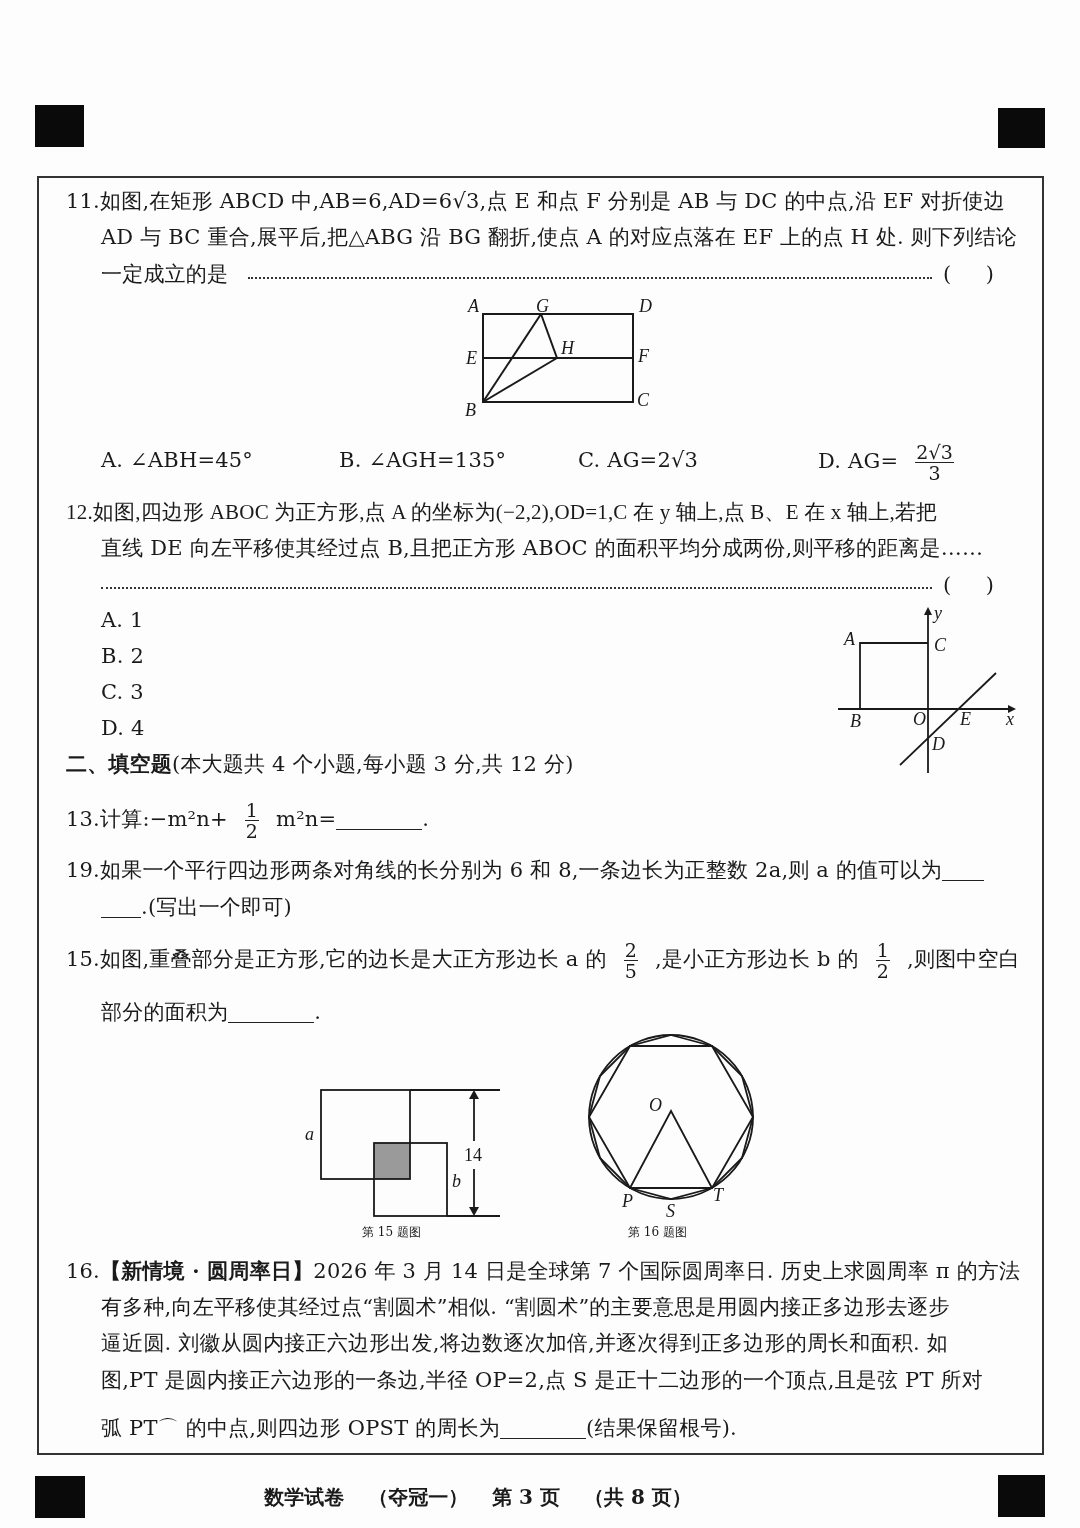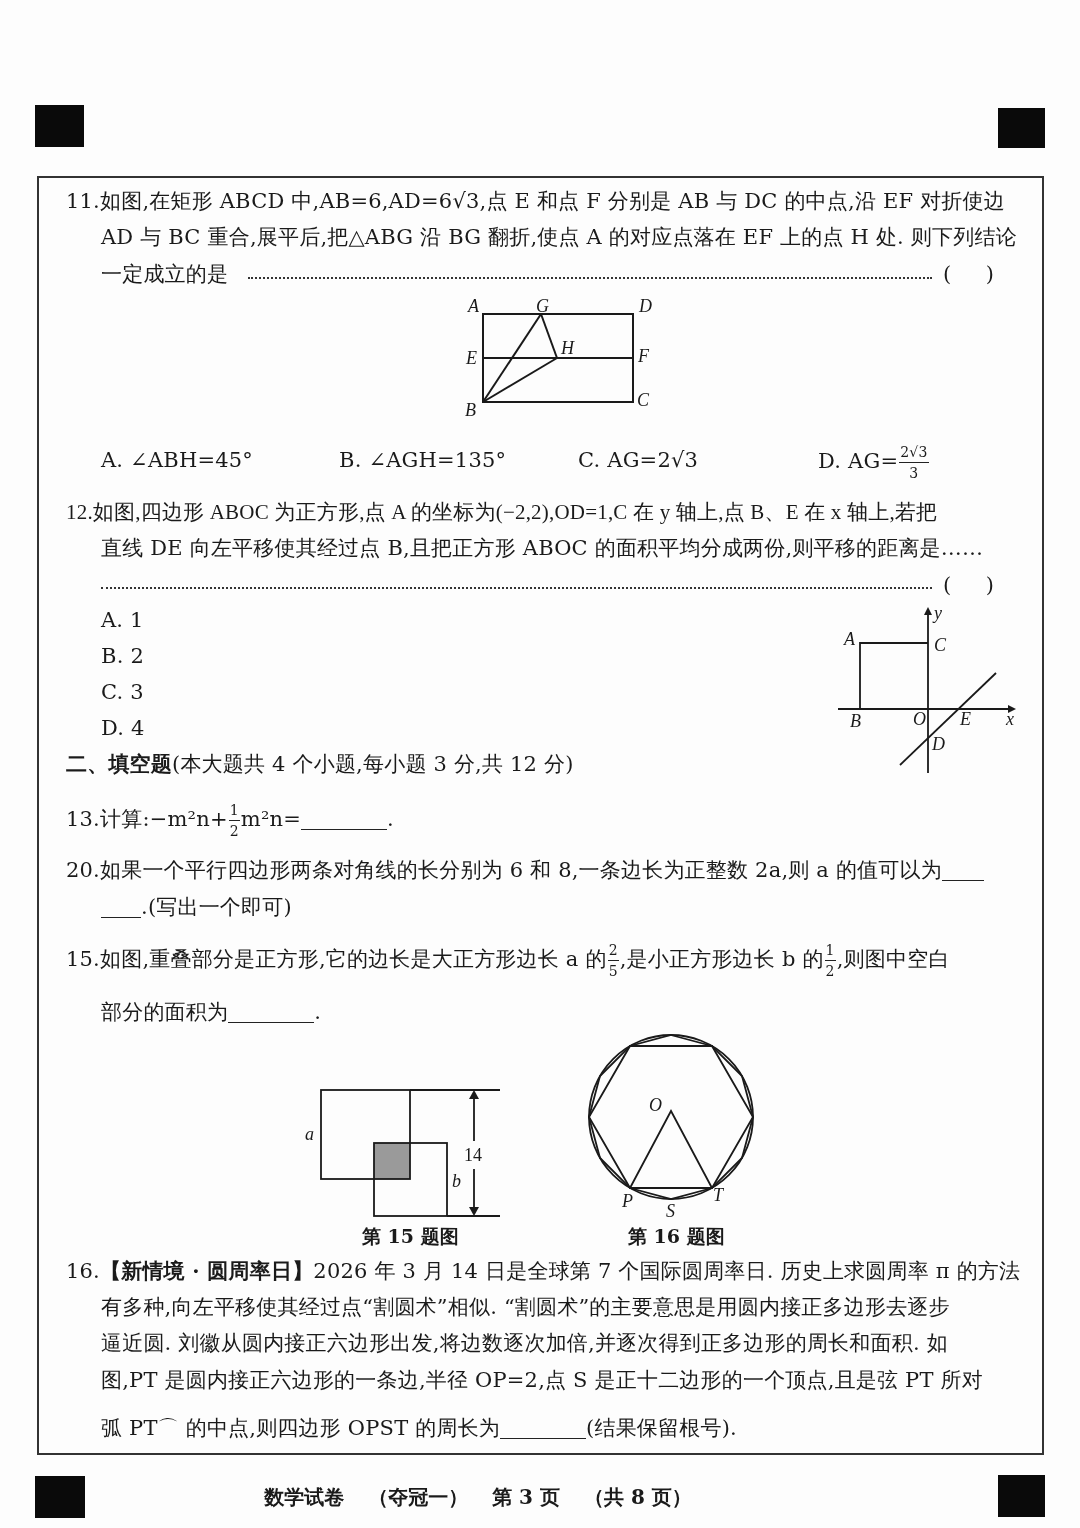--- a/index.html
+++ b/index.html
@@ -11,26 +11,26 @@
   .mark { position:absolute; background:#0a0a0a; }
   .frame {
     position:absolute; left:37px; top:176px; width:1007px; height:1279px;
     border:2px solid #333; box-sizing:border-box;
   }
   .txt { position:absolute; font-size:21px; line-height:36px; white-space:nowrap; letter-spacing:0.2px; }
   .bold { font-weight:bold; }
   .dots { position:absolute; border-bottom:2px dotted #333; height:0; }
   .paren { position:absolute; font-size:21px; line-height:36px; }
   .blank { display:inline-block; border-bottom:1.5px solid #222; height:22px; vertical-align:-4px; }
-  .frac { display:inline-block; vertical-align:middle; text-align:center; line-height:20px; font-size:14px; margin:0 1px; }
+  .frac { display:inline-block; vertical-align:middle; text-align:center; line-height:20px; font-size:19px; margin:0 17px; }
   .frac .n { display:block; border-bottom:1.3px solid #222; padding:0 1px; }
   .frac .d { display:block; }
   svg { position:absolute; overflow:visible; }
   svg text { font-family:"Liberation Serif","DejaVu Serif",serif; font-size:18px; font-style:italic; fill:#1a1a1a; }
-  .cap { position:absolute; font-size:19px; font-weight:bold; }
+  .cap { position:absolute; font-size:12px; font-weight:normal; }
   .footer { position:absolute; top:1484px; left:0; width:956px; text-align:center; font-size:20px; font-weight:bold; }
   .footer span { margin:0 12px; }
 </style>
 </head>
 <body>
 
 <div class="mark" style="left:35px;top:105px;width:49px;height:42px;"></div>
 <div class="mark" style="left:998px;top:108px;width:47px;height:40px;"></div>
 <div class="mark" style="left:35px;top:1476px;width:50px;height:42px;"></div>
 <div class="mark" style="left:998px;top:1475px;width:47px;height:42px;"></div>
@@ -103,21 +103,21 @@
 
 <div class="txt" style="left:66px;top:746px;">
   <span class="bold">二、填空题</span><span>(本大题共 4 个小题,每小题 3 分,共 12 分)</span>
 </div>
 
 <div class="txt" style="left:66px;top:800px;">
   <span>13.</span><span>计算:−m²n+</span><span class="frac"><span class="n">1</span><span class="d">2</span></span><span>m²n=</span><span class="blank" style="width:86px;"></span><span>.</span>
 </div>
 
 <div class="txt" style="left:66px;top:852px;">
-  <span>20.</span><span>如果一个平行四边形两条对角线的长分别为 6 和 8,一条边长为正整数 2a,则 a 的值可以为</span><span class="blank" style="width:42px;"></span>
+  <span>19.</span><span>如果一个平行四边形两条对角线的长分别为 6 和 8,一条边长为正整数 2a,则 a 的值可以为</span><span class="blank" style="width:42px;"></span>
 </div>
 <div class="txt" style="left:101px;top:889px;">
   <span class="blank" style="width:40px;"></span><span>.(写出一个即可)</span>
 </div>
 
 <div class="txt" style="left:66px;top:940px;">
   <span>15.</span><span>如图,重叠部分是正方形,它的边长是大正方形边长 a 的</span><span class="frac"><span class="n">2</span><span class="d">5</span></span><span>,是小正方形边长 b 的</span><span class="frac"><span class="n">1</span><span class="d">2</span></span><span>,则图中空白</span>
 </div>
 <div class="txt" style="left:101px;top:994px;">
   <span>部分的面积为</span><span class="blank" style="width:86px;"></span><span>.</span>

